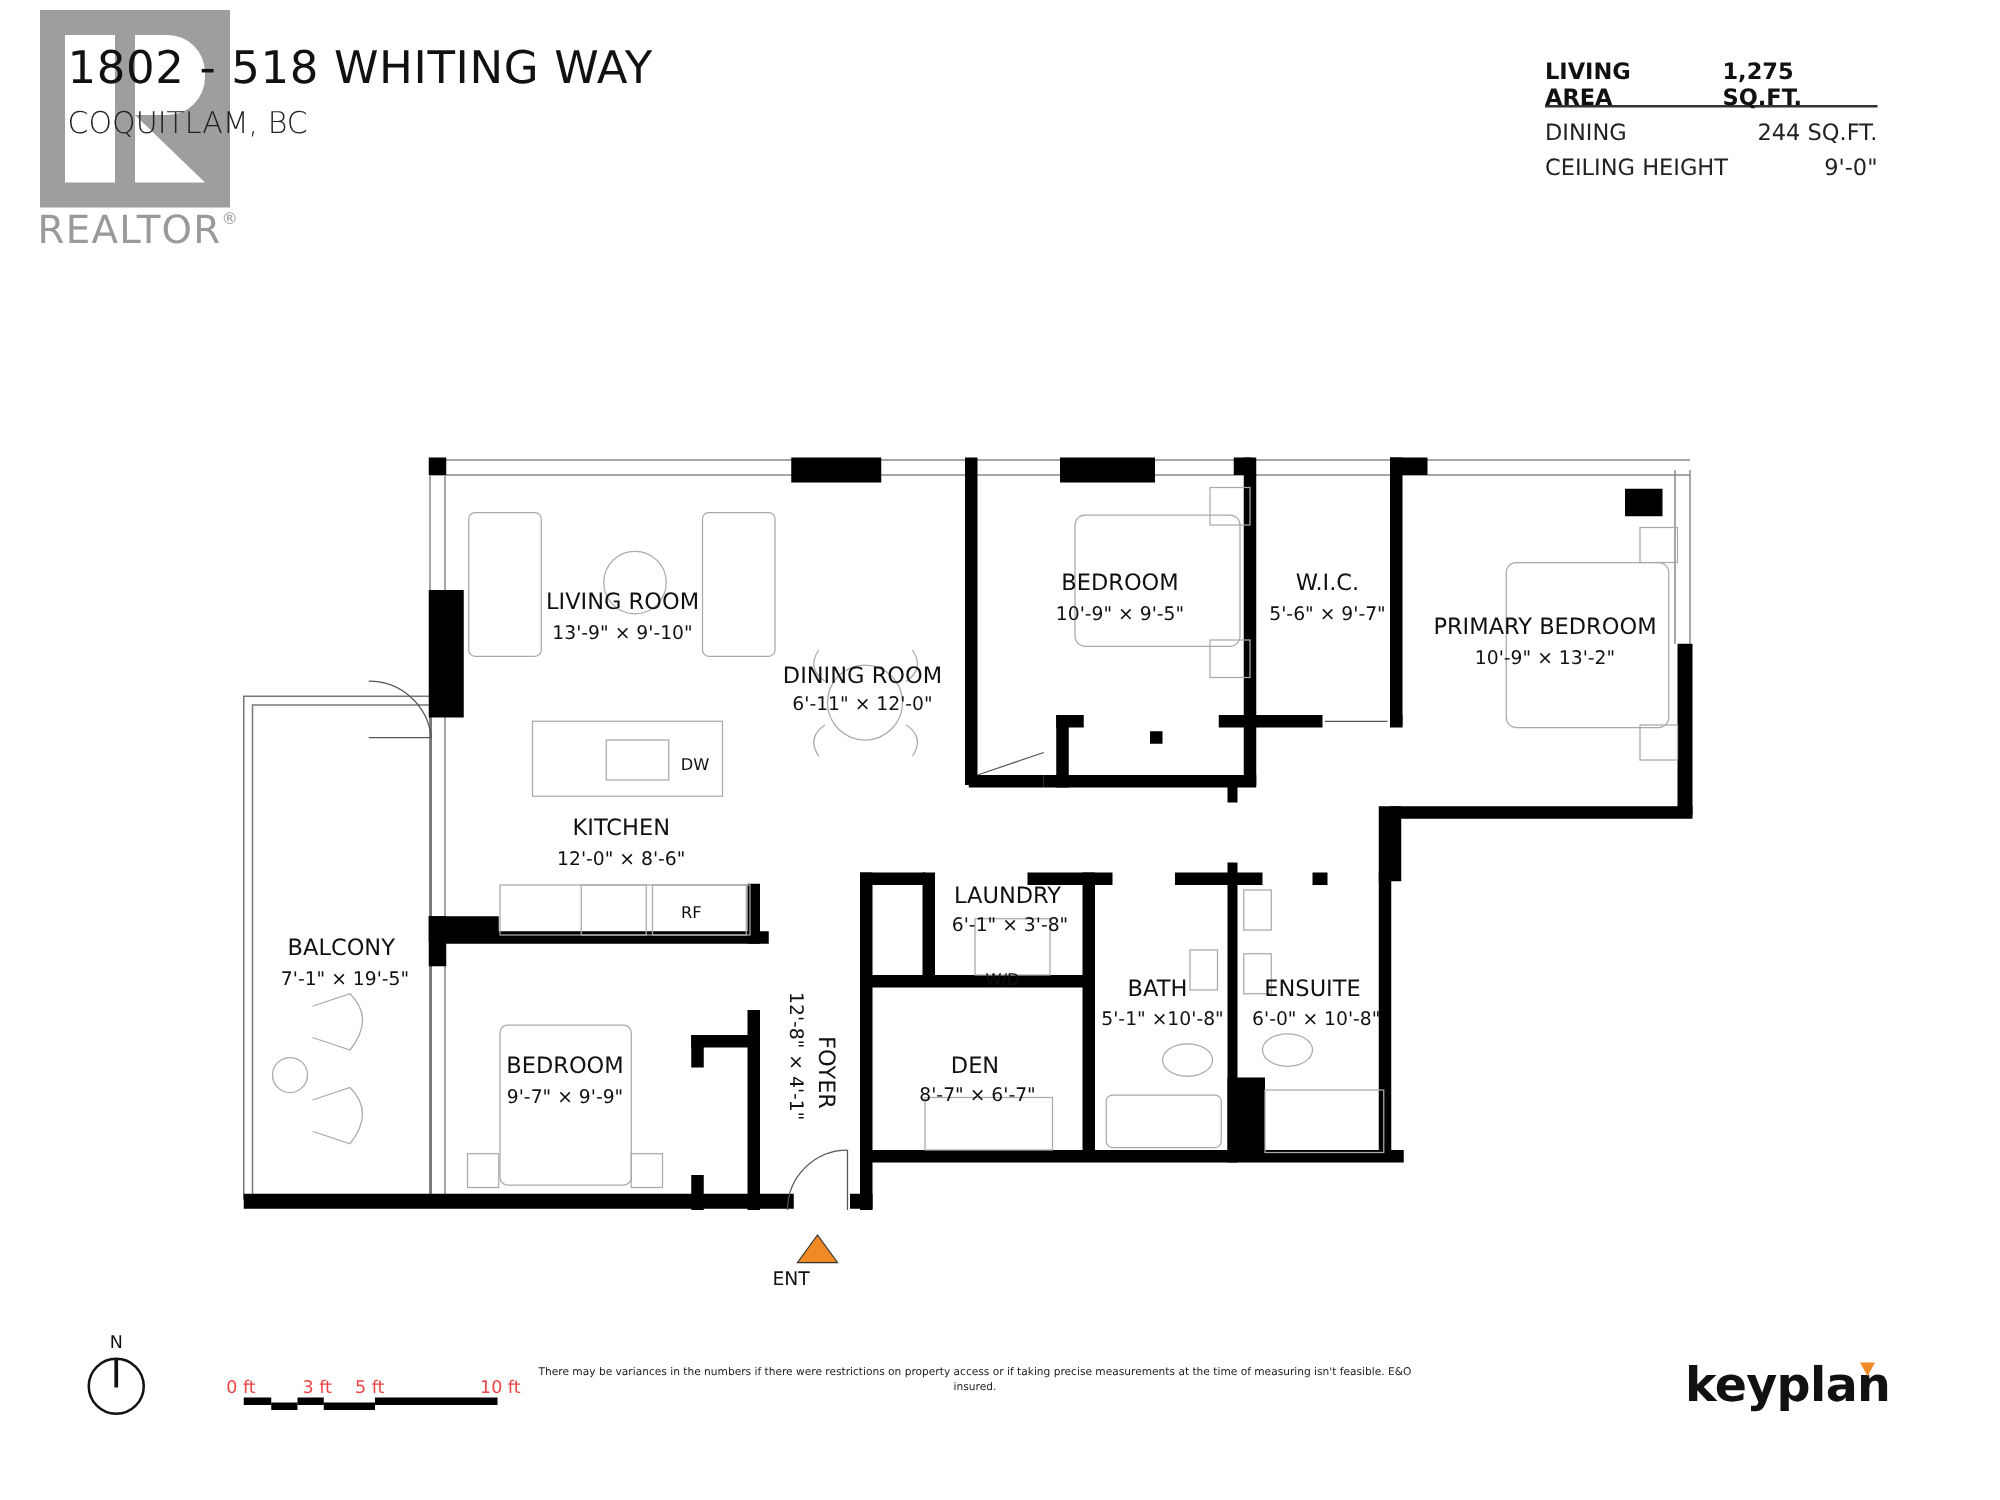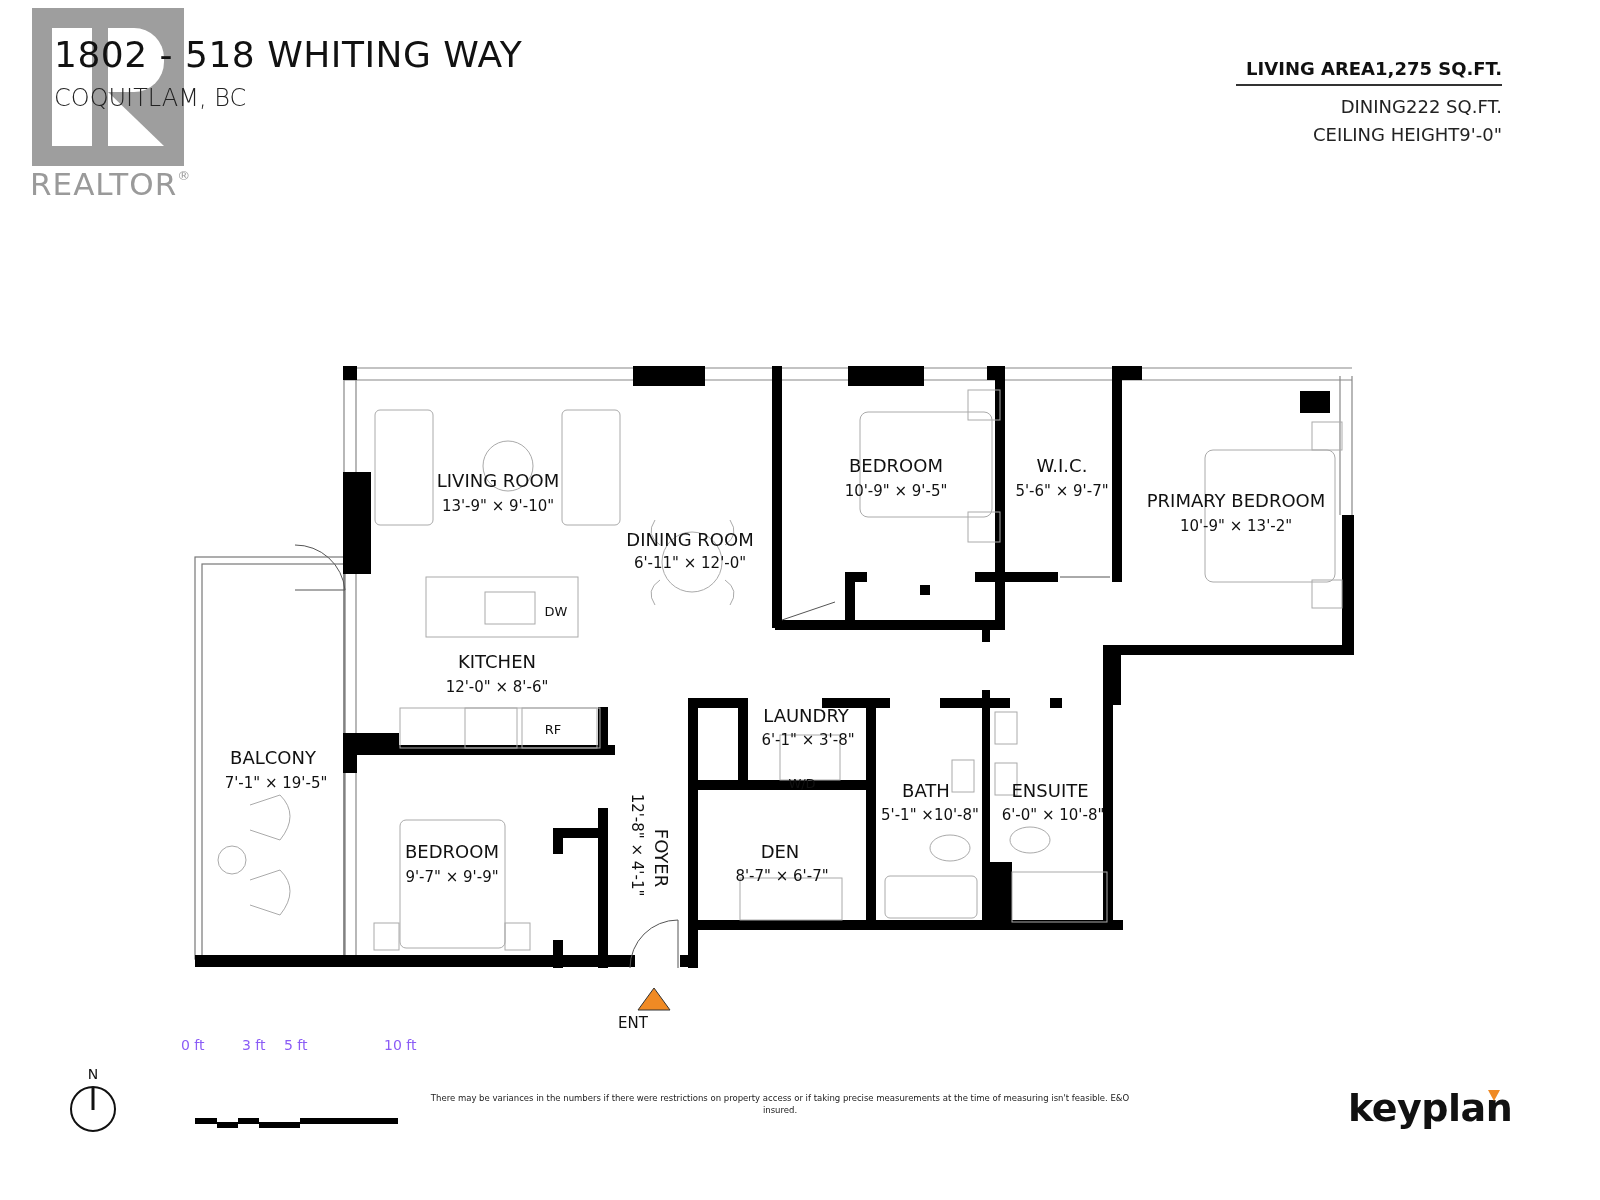--- a/index.html
+++ b/index.html
@@ -6,32 +6,32 @@
   body { width:1600px; height:1200px; position:relative; overflow:hidden; font-family:"DejaVu Sans", sans-serif; color:#111; }
   .realtor-logo { position:absolute; left:32px; top:8px; width:152px; height:158px; background:#9e9e9e; }
   .realtor-logo .r-left { position:absolute; left:20px; top:20px; width:40px; height:118px; background:#fff; }
   .realtor-logo .r-bowl { position:absolute; left:76px; top:20px; width:56px; height:64px; background:#fff; border-radius:0 30px 30px 0; }
   .realtor-logo .r-leg { position:absolute; left:76px; top:84px; width:0; height:0; border-left:56px solid #fff; border-top:54px solid transparent; }
   .realtor-word { position:absolute; left:30px; top:166px; font-size:31px; color:#9a9a9a; letter-spacing:1px; font-family:"DejaVu Sans", sans-serif; font-weight:400; }
   .realtor-word sup { font-size:13px; vertical-align:top; position:relative; top:2px; }
   .addr-title { position:absolute; left:54px; top:34px; font-size:36px; color:#111; letter-spacing:0.5px; font-family:"DejaVu Sans", sans-serif; }
   .addr-sub { position:absolute; left:54px; top:84px; font-size:24px; color:#222; font-family:"DejaVu Sans", sans-serif; font-weight:300; }
   .stats { position:absolute; left:1236px; top:52px; width:266px; font-size:18px; color:#222; }
-  .stats .row { display:flex; justify-content:flex-end; height:28px; align-items:center; }
+  .stats .row { display:flex; justify-content:space-between; height:28px; align-items:center;gap:16px; }
   .stats .row.main { font-weight:bold; color:#111; border-bottom:2px solid #333; height:32px; margin-bottom:6px; }
   .plan { position:absolute; left:0; top:0; width:1600px; height:1200px; }
   .plan text { font-family:"DejaVu Sans", sans-serif; fill:#111; }
   .room-name { font-size:18px; text-anchor:middle; }
   .room-dim { font-size:15px; text-anchor:middle; }
   .fixture-lbl { font-size:13px; text-anchor:middle; fill:#333; }
   .compass { position:absolute; left:68px; top:1066px; width:50px; text-align:center; }
   .compass .n { font-size:14px; }
   .compass .ring { width:46px; height:46px; border:2px solid #111; border-radius:50%; margin:4px auto 0; position:relative; box-sizing:border-box; }
   .compass .needle { position:absolute; left:50%; top:0; width:3px; height:22px; background:#111; transform:translateX(-50%); }
-  .scale-labels { position:absolute; top:1037px; font-size:14px; color:#8b5cf6;text-align:center; }
+  .scale-labels { position:absolute; top:1102px; font-size:14px; color:#ef4444;text-align:center; }
   .disclaimer { position:absolute; left:420px; top:1092px; width:720px; text-align:center; font-size:8.5px; line-height:12px; color:#222; }
   .keyplan { position:absolute; left:1348px; top:1086px; font-size:38px; font-weight:bold; color:#111; letter-spacing:-0.5px; }
   .keyplan-mark { position:absolute; left:1488px; top:1090px; width:0; height:0; border-left:6px solid transparent; border-right:6px solid transparent; border-top:11px solid #f08a24; }
   .ent-label { position:absolute; left:618px; top:1014px; font-size:15px; color:#111; }
 </style>
 </head>
 <body>
 
 <div class="realtor-logo">
   <div class="r-left"></div>
@@ -43,21 +43,21 @@
 <div class="addr-title">1802 - 518 WHITING WAY</div>
 <div class="addr-sub">COQUITLAM, BC</div>
 
 <div class="stats">
   <div class="row main">
     <span>LIVING AREA</span>
     <span>1,275 SQ.FT.</span>
   </div>
   <div class="row">
     <span>DINING</span>
-    <span>222 SQ.FT.</span>
+    <span>244 SQ.FT.</span>
   </div>
   <div class="row">
     <span>CEILING HEIGHT</span>
     <span>9'-0"</span>
   </div>
 </div>
 
 <svg class="plan" viewBox="0 0 1600 1200">
   <g stroke="#888" stroke-width="1.2" fill="none">
     <line x1="344" y1="368" x2="1352" y2="368"></line>

